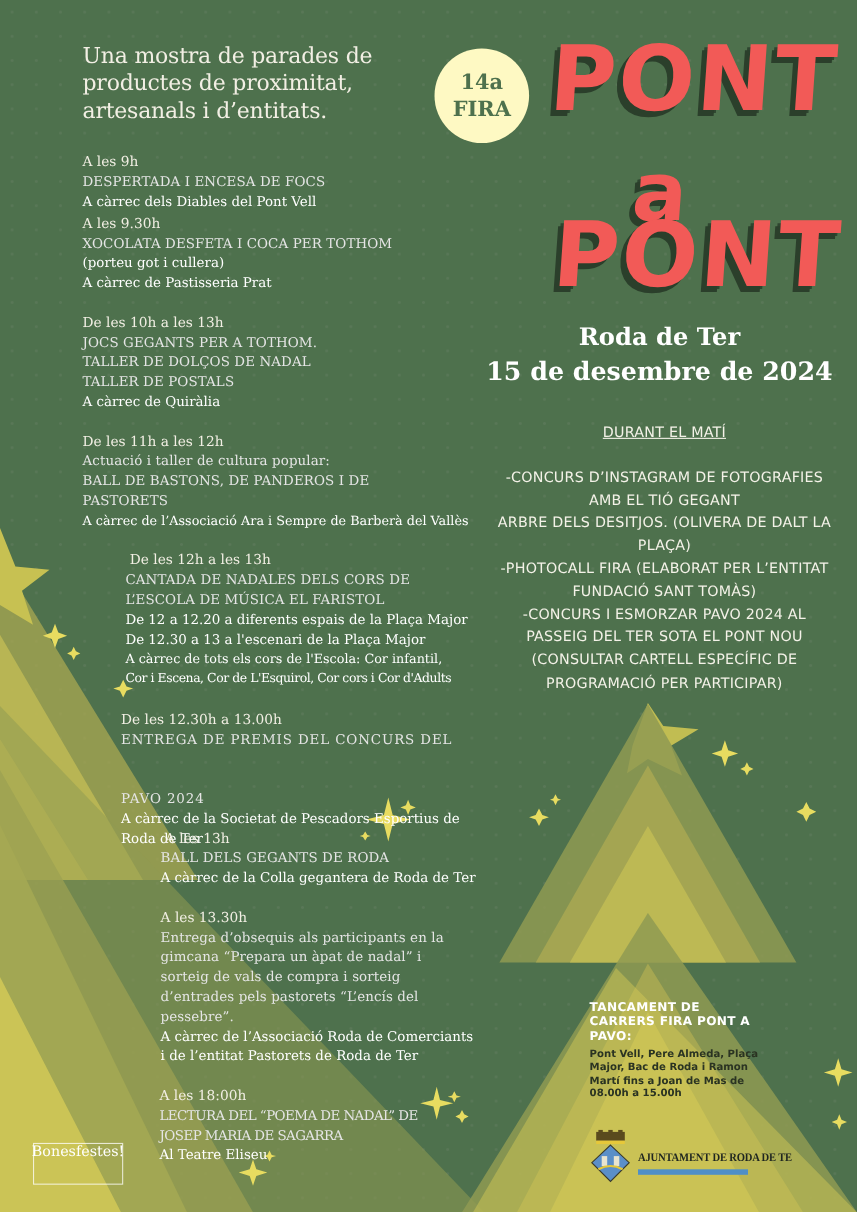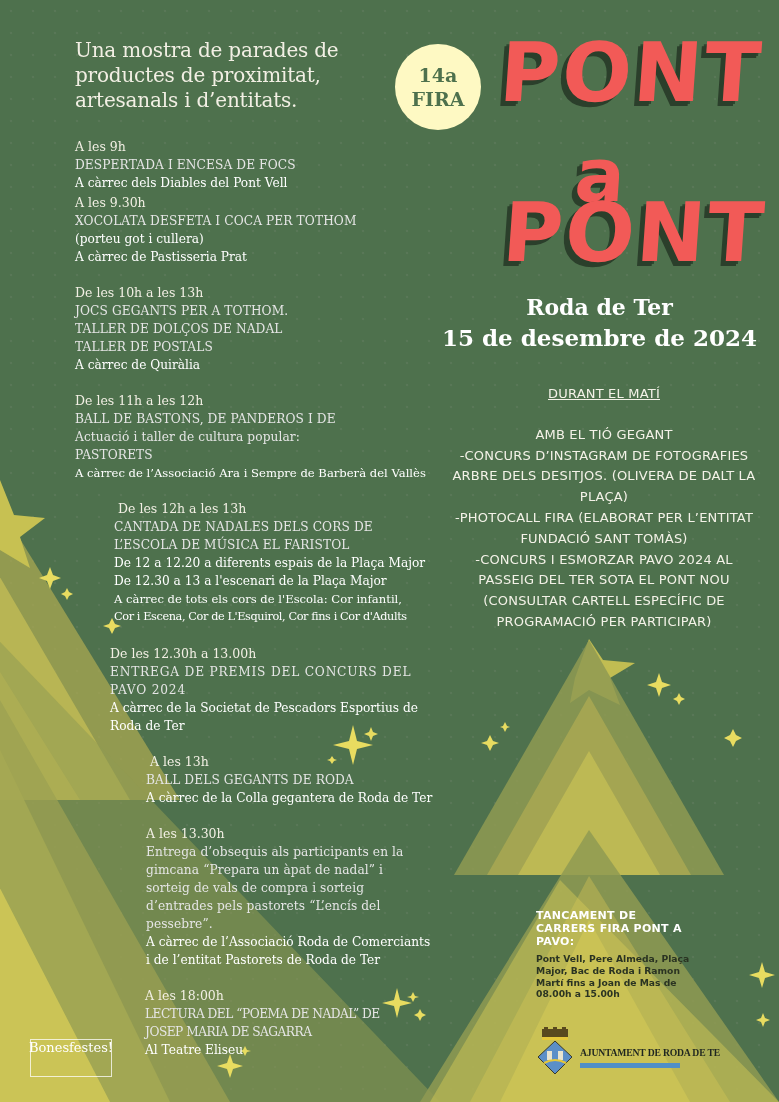--- a/index.html
+++ b/index.html
@@ -160,40 +160,40 @@
 <div class="item" style="left:75px; top:284px;">
   <span class="time">De les 10h a les 13h</span>
   <span class="title">JOCS GEGANTS PER A TOTHOM.</span>
   <span class="title">TALLER DE DOLÇOS DE NADAL</span>
   <span class="title">TALLER DE POSTALS</span>
   <span class="desc">A càrrec de Quiràlia</span>
 </div>
 
 <div class="item" style="left:75px; top:392px; width:360px;">
   <span class="time">De les 11h a les 12h</span>
+  <span class="title">Actuació i taller de cultura popular:</span>
   <span class="title">BALL DE BASTONS, DE PANDEROS I DE</span>
-  <span class="title">Actuació i taller de cultura popular:</span>
   <span class="title">PASTORETS</span>
   <span class="desc" style="font-size:11.6px;">A càrrec de l’Associació Ara i Sempre de Barberà del Vallès</span>
 </div>
 
 <div class="item" style="left:114px; top:500px; width:320px;">
   <span class="time" style="margin-left:4px;">De les 12h a les 13h</span>
   <span class="title">CANTADA DE NADALES DELS CORS DE</span>
   <span class="title">L’ESCOLA DE MÚSICA EL FARISTOL</span>
   <span class="desc">De 12 a 12.20 a diferents espais de la Plaça Major</span>
   <span class="desc">De 12.30 a 13 a l'escenari de la Plaça Major</span>
   <span class="desc" style="font-size:11.6px;">A càrrec de tots els cors de l'Escola: Cor infantil,</span>
-  <span class="desc" style="font-size:11.3px; letter-spacing:-0.4px;">Cor i Escena, Cor de L'Esquirol, Cor fins i Cor d'Adults</span>
+  <span class="desc" style="font-size:11.3px; letter-spacing:-0.4px;">Cor i Escena, Cor de L'Esquirol, Cor cors i Cor d'Adults</span>
 </div>
 
 <div class="item" style="left:110px; top:645px; width:320px;">
   <span class="time">De les 12.30h a 13.00h</span>
   <span class="title" style="letter-spacing:0.8px;">ENTREGA DE PREMIS DEL CONCURS DEL</span>
-  <span class="title" style="letter-spacing:0.8px;">PAVO 2024</span>
+  <span class="title" style="letter-spacing:0.8px;margin-top:36px;">PAVO 2024</span>
   <span class="desc">A càrrec de la Societat de Pescadors Esportius de</span>
   <span class="desc">Roda de Ter</span>
 </div>
 
 <div class="item" style="left:146px; top:753px; width:290px;">
   <span class="time" style="margin-left:4px;">A les 13h</span>
   <span class="title">BALL DELS GEGANTS DE RODA</span>
   <span class="desc">A càrrec de la Colla gegantera de Roda de Ter</span>
 </div>
 
@@ -222,22 +222,22 @@
 
 <div class="abs bigtitle bt1">PONT</div>
 <div class="abs bigtitle bt2">a</div>
 <div class="abs bigtitle bt3">PONT</div>
 
 <div class="abs place place1">Roda de Ter</div>
 <div class="abs place place2">15 de desembre de 2024</div>
 
 <div class="abs morning">
   <span class="head">DURANT EL MATÍ</span>
+  <span class="line">-CONCURS D’INSTAGRAM DE FOTOGRAFIES</span>
   <span class="line">AMB EL TIÓ GEGANT</span>
-  <span class="line">-CONCURS D’INSTAGRAM DE FOTOGRAFIES</span>
   <span class="line">ARBRE DELS DESITJOS. (OLIVERA DE DALT LA</span>
   <span class="line">PLAÇA)</span>
   <span class="line">-PHOTOCALL FIRA (ELABORAT PER L’ENTITAT</span>
   <span class="line">FUNDACIÓ SANT TOMÀS)</span>
   <span class="line">-CONCURS I ESMORZAR PAVO 2024 AL</span>
   <span class="line">PASSEIG DEL TER SOTA EL PONT NOU</span>
   <span class="line">(CONSULTAR CARTELL ESPECÍFIC DE</span>
   <span class="line">PROGRAMACIÓ PER PARTICIPAR)</span>
 </div>
 

